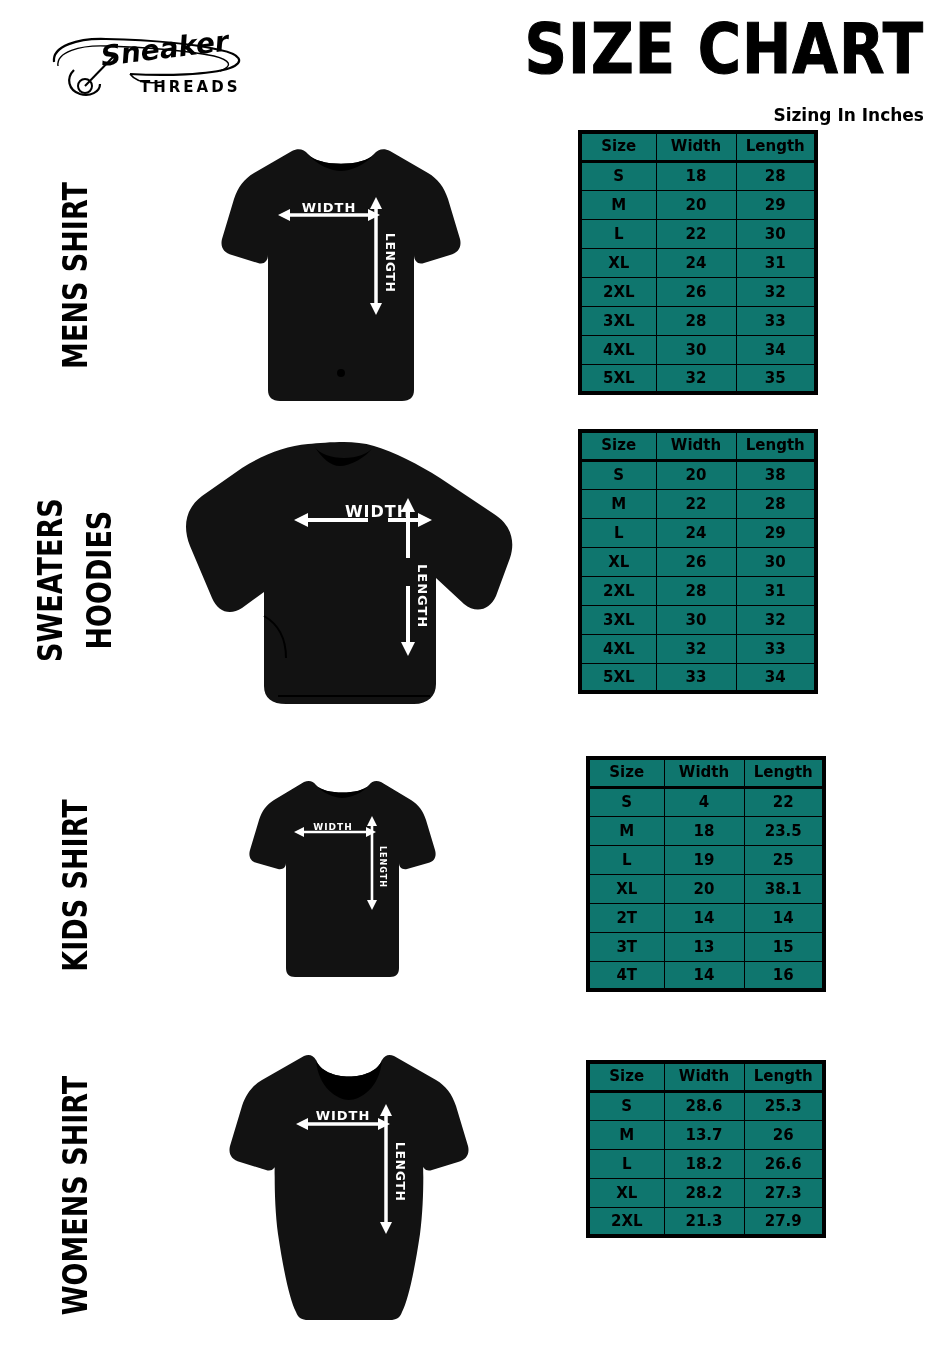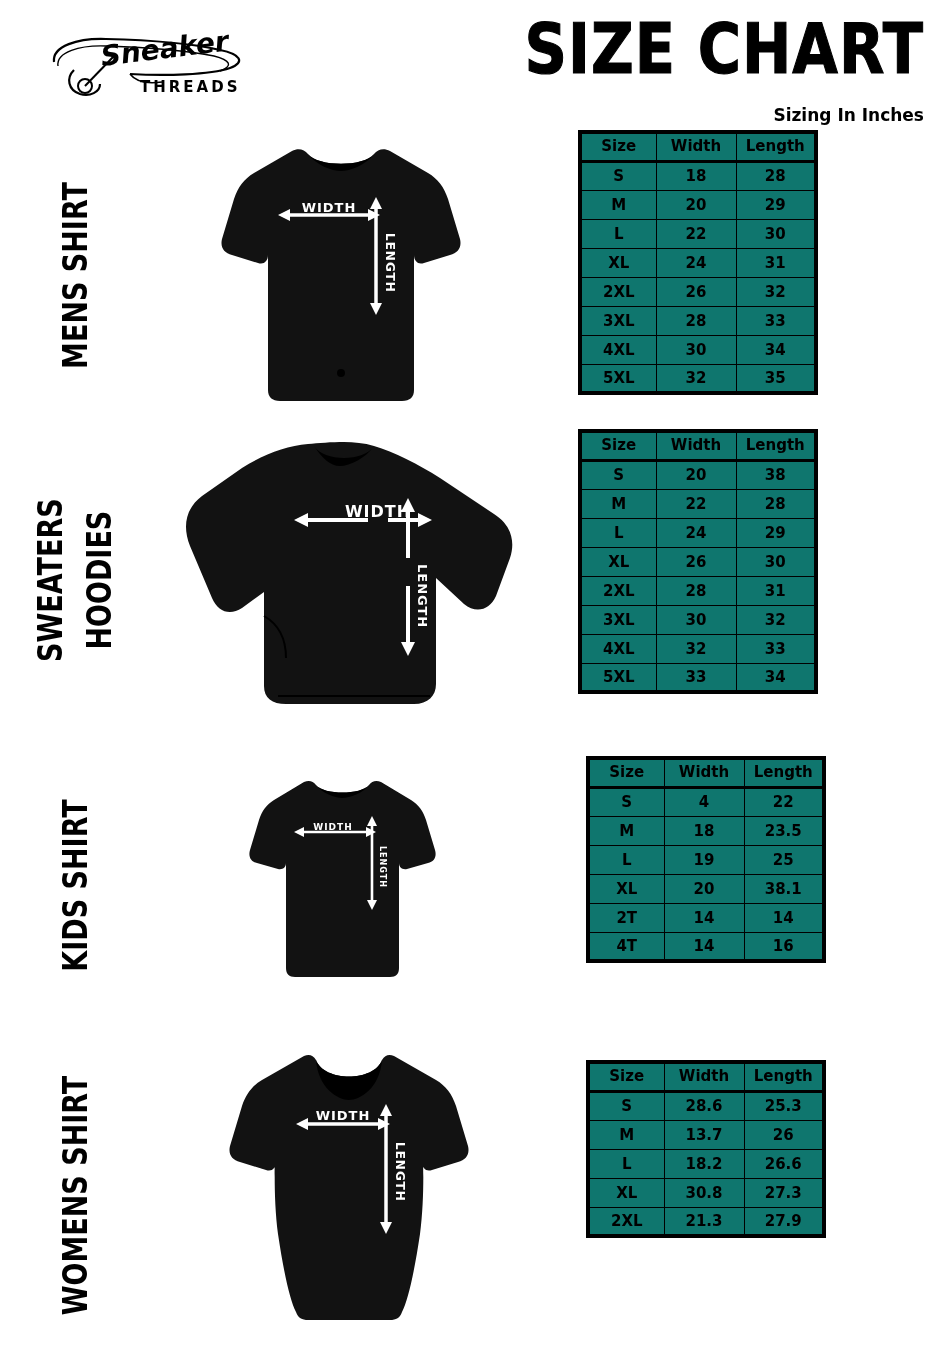--- a/index.html
+++ b/index.html
@@ -376,20 +376,25 @@
             <td>XL</td>
             <td>20</td>
             <td>38.1</td>
           </tr>
         <tr>
             <td>2T</td>
             <td>14</td>
             <td>14</td>
           </tr>
         <tr>
+            <td>3T</td>
+            <td>13</td>
+            <td>15</td>
+          </tr>
+        <tr>
             <td>4T</td>
             <td>14</td>
             <td>16</td>
           </tr>
       </tbody>
     </table>
   </div>
 </div>
 
 <div class="row" style="height:330px;">
@@ -441,21 +446,21 @@
             <td>13.7</td>
             <td>26</td>
           </tr>
         <tr>
             <td>L</td>
             <td>18.2</td>
             <td>26.6</td>
           </tr>
         <tr>
             <td>XL</td>
-            <td>30.8</td>
+            <td>28.2</td>
             <td>27.3</td>
           </tr>
         <tr>
             <td>2XL</td>
             <td>21.3</td>
             <td>27.9</td>
           </tr>
       </tbody>
     </table>
   </div>

